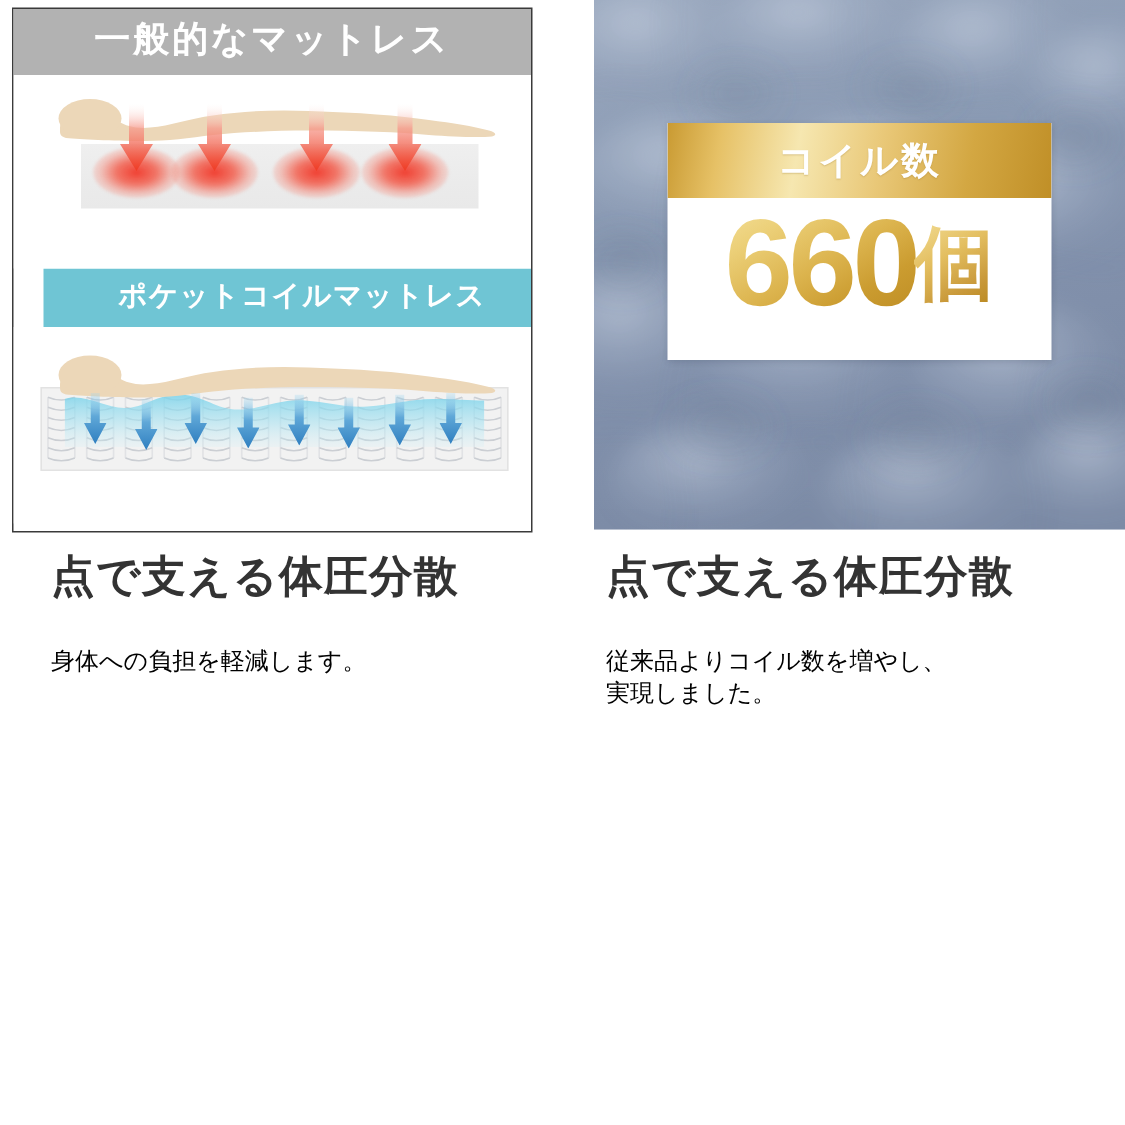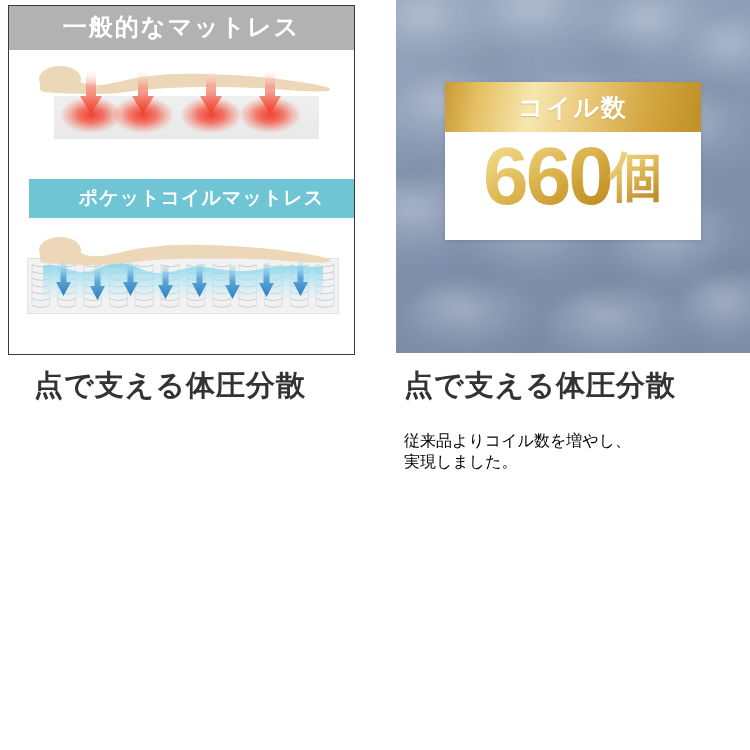--- a/index.html
+++ b/index.html
@@ -558,20 +558,21 @@
     <div class="badge-body">
       <span class="gold-number">660</span>
       <span class="gold-unit">個</span>
     </div>
   </div>
 
   <div class="col-text left">
     <h2 class="feature-title">点で支える体圧分散</h2>
     <p class="feature-body">
       </p>
+      <div>身体への負担を軽減します。</div>
     <p></p>
   </div>
 
   <div class="col-text right">
     <h2 class="feature-title">点で支える体圧分散</h2>
     <p class="feature-body">
       </p>
       <div>従来品よりコイル数を増やし、</div>
       <div>実現しました。</div>
     <p></p>

